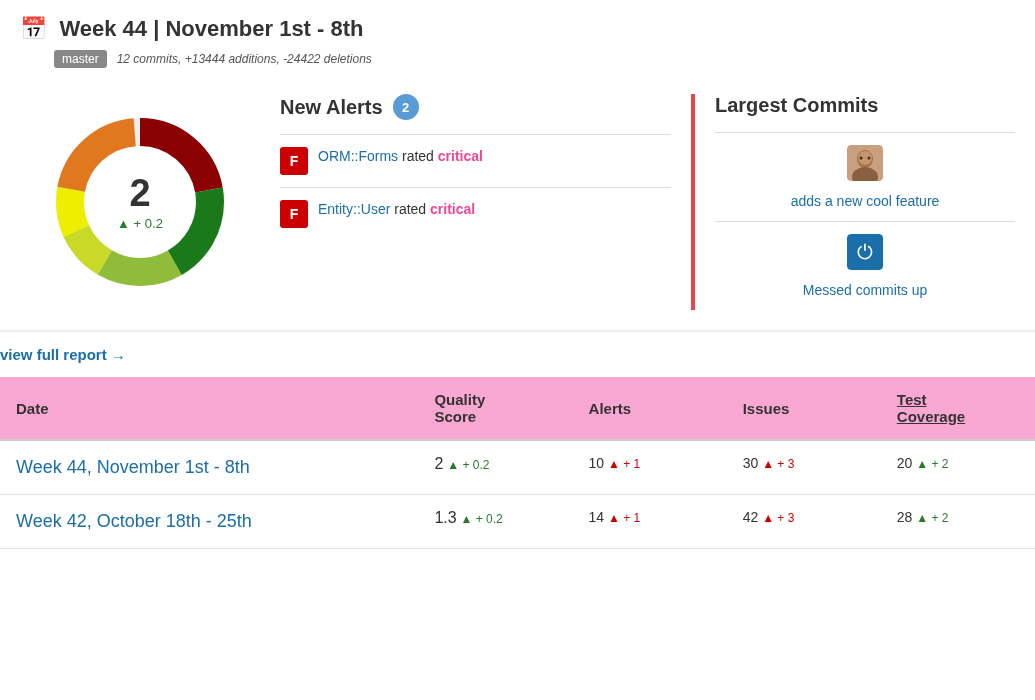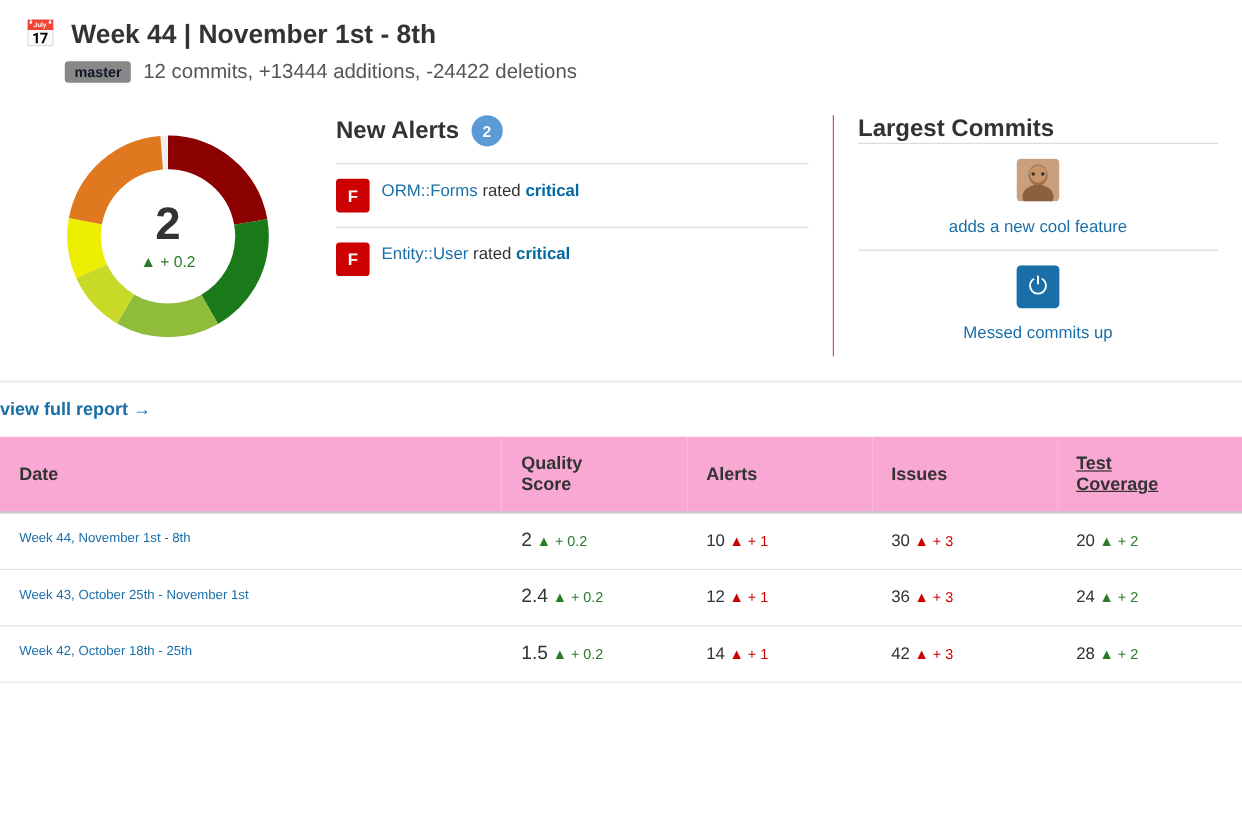--- a/index.html
+++ b/index.html
@@ -2,65 +2,65 @@
 <html><head>
   <meta charset="utf-8">
   <style>
     * { box-sizing: border-box; margin: 0; padding: 0; }
     body { font-family: Arial, sans-serif; background: #fff; color: #333; font-size: 14px; width: 1035px; }
 
     .header { padding: 16px 20px 8px 20px; display: flex; align-items: center; gap: 12px; }
     .calendar-icon { font-size: 22px; color: #555; }
     .page-title { font-size: 22px; font-weight: bold; color: #333; }
     .branch-row { display: flex; align-items: center; gap: 10px; padding: 0 20px 16px 54px; }
-    .branch-badge { background: #888; color: #0f172a; padding: 2px 8px; border-radius: 3px; font-size: 12px; font-weight: bold; }
-    .branch-info { color: #555; font-size: 17px; }
+    .branch-badge { background: #888; color: #ffffff; padding: 2px 8px; border-radius: 3px; font-size: 12px; font-weight: normal; }
+    .branch-info { color: #555; font-size: 12px; font-style: italic; }
 
     .top-section { display: flex; padding: 10px 20px 20px 20px; gap: 0; border-bottom: 2px solid #eee; }
 
     
     .donut-container { width: 240px; flex-shrink: 0; display: flex; align-items: center; justify-content: center; position: relative; }
     .donut-svg { width: 200px; height: 200px; }
     .donut-center { position: absolute; top: 50%; left: 50%; transform: translate(-50%, -50%); text-align: center; }
     .donut-number { font-size: 38px; font-weight: bold; color: #333; line-height: 1; }
     .donut-delta { font-size: 13px; color: #2a7a2a; margin-top: 4px; }
     .up-arrow { color: #2a7a2a; }
 
     
-    .alerts-section { flex: 1; padding: 0 20px; border-right: 1px solid #ef4444; }
+    .alerts-section { flex: 1; padding: 0 20px; border-right: 4px solid #ef4444; }
     .alerts-header { display: flex; align-items: center; gap: 10px; margin-bottom: 14px; font-size: 20px; font-weight: bold; color: #333; }
     .alerts-badge { background: #5b9bd5; color: #fff; border-radius: 50%; width: 26px; height: 26px; display: flex; align-items: center; justify-content: center; font-size: 13px; font-weight: bold; }
     .alert-item { display: flex; align-items: flex-start; gap: 10px; padding: 12px 0; border-top: 1px solid #ddd; }
     .alert-grade { background: #c00; color: #fff; font-weight: bold; font-size: 14px; width: 28px; height: 28px; display: flex; align-items: center; justify-content: center; border-radius: 3px; flex-shrink: 0; }
     .alert-text { font-size: 14px; line-height: 1.4; }
     .alert-link { color: #1a6fa8; text-decoration: none; text-align: center; }
-    .alert-critical { color: #0369a1; font-weight: bold; }
+    .alert-critical { color: #ec4899; font-weight: bold; }
 
     
     .commits-section { width: 320px; flex-shrink: 0; padding: 0 0 0 20px; }
-    .commits-header { font-size: 20px; font-weight: bold; color: #333; margin-bottom: 0; }
+    .commits-header { font-size: 20px; font-weight: bold; color: #333; margin-bottom: 15px; }
     .commit-item { display: flex; align-items: center; gap: 12px; padding: 12px 0; border-top: 1px solid #ddd; flex-direction: column; }
     .commit-avatar { width: 36px; height: 36px; border-radius: 4px; overflow: hidden; flex-shrink: 0; }
     .avatar-power { width: 36px; height: 36px; background: #1a6fa8; border-radius: 4px; display: flex; align-items: center; justify-content: center; color: #fff; font-size: 20px; }
     .commit-link { color: #1a6fa8; text-decoration: none; font-size: 14px; }
 
     .view-report { text-align: left; padding: 14px 20px 14px 0; }
     .view-report a { color: #1a6fa8; text-decoration: none; font-size: 15px; font-weight: bold; }
     .view-report a:after { content: ' →'; }
 
     
     .data-table { width: 100%; border-collapse: collapse; margin-top: 0; }
     .data-table th { text-align: left; padding: 14px 16px; font-size: 15px; font-weight: bold; border-bottom: 2px solid #ccc; background: #f9a8d4; }
     .data-table td { padding: 14px 16px; border-bottom: 1px solid #e0e0e0; font-size: 14px; vertical-align: top; }
     .col-date { width: 38%; }
     .col-score { width: 14%; }
     .col-alerts { width: 14%; }
     .col-issues { width: 14%; }
     .col-coverage { width: 14%; text-decoration: underline; }
-    .cell-link { color: #1a6fa8; text-decoration: none; font-size: 11px; line-height: 1.4; display: block; }
+    .cell-link { color: #1a6fa8; text-decoration: none; font-size: 18px; line-height: 1.4; display: block; }
     .delta-up { color: #2a7a2a; font-size: 12px; }
     .delta-up-red { color: #c00; font-size: 12px; }
     .score-val { font-size: 16px; font-weight: normal; }
   </style>
 </head>
 <body>
 
 <div class="header">
   <span class="calendar-icon">📅</span>
   <span class="page-title">Week 44 | November 1st - 8th</span>
@@ -174,42 +174,24 @@
     </td>
     <td>
       30 <span class="delta-up-red">▲ + 3</span>
     </td>
     <td>
       20 <span class="delta-up">▲ + 2</span>
     </td>
   </tr>
       <tr>
     <td>
-      <a class="cell-link" href="#">Week 43, October 25th - November 1st</a>
-    </td>
-    <td>
-      <span class="score-val">2.4</span>
-      <span class="delta-up"> ▲ + 0.2</span>
-    </td>
-    <td>
-      12 <span class="delta-up-red">▲ + 1</span>
-    </td>
-    <td>
-      36 <span class="delta-up-red">▲ + 3</span>
-    </td>
-    <td>
-      24 <span class="delta-up">▲ + 2</span>
-    </td>
-  </tr>
-      <tr>
-    <td>
       <a class="cell-link" href="#">Week 42, October 18th - 25th</a>
     </td>
     <td>
-      <span class="score-val">1.5</span>
+      <span class="score-val">1.3</span>
       <span class="delta-up"> ▲ + 0.2</span>
     </td>
     <td>
       14 <span class="delta-up-red">▲ + 1</span>
     </td>
     <td>
       42 <span class="delta-up-red">▲ + 3</span>
     </td>
     <td>
       28 <span class="delta-up">▲ + 2</span>

